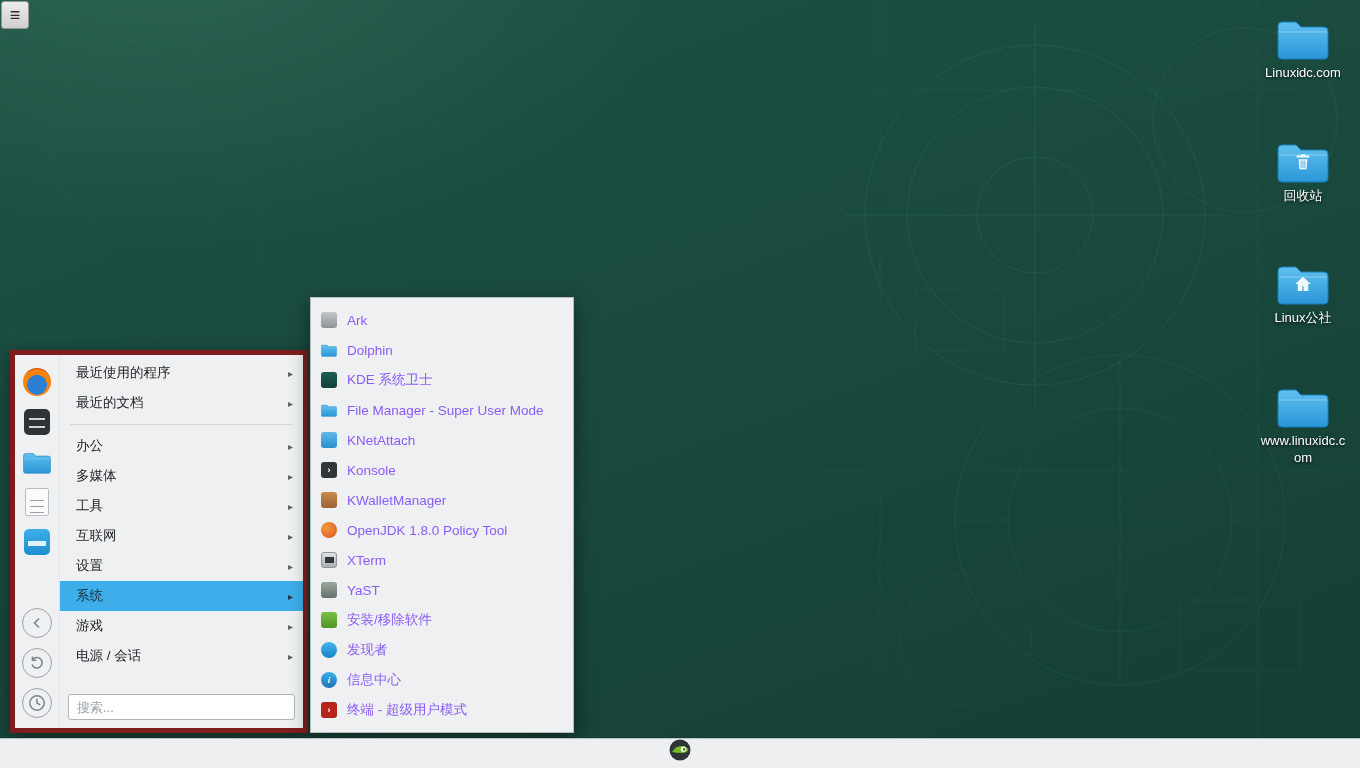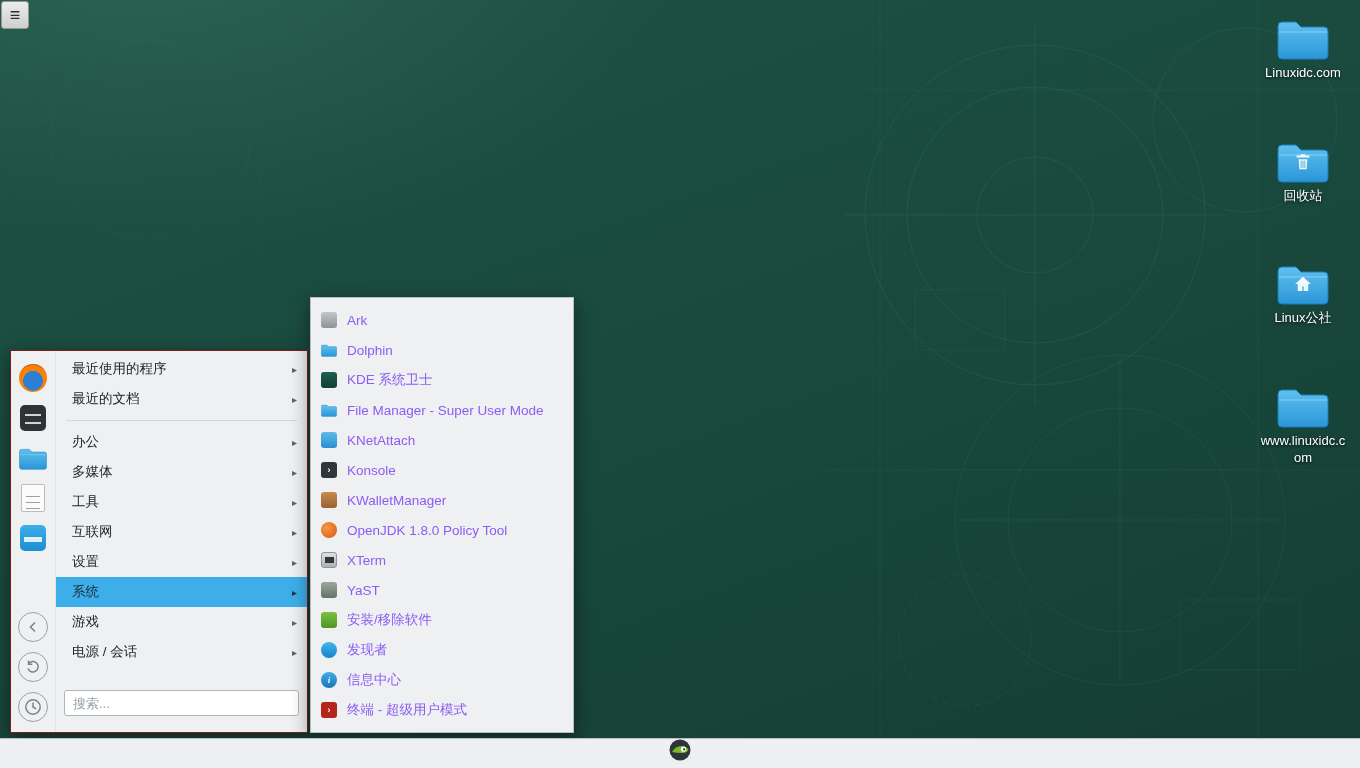--- a/index.html
+++ b/index.html
@@ -28,21 +28,21 @@
   .dicon .dlabel {
     color:#fff; font-size:13px; line-height:17px;
     text-shadow:0 1px 3px rgba(0,0,0,.85); word-break:break-all;
   }
   .dicon .fwrap { position:relative; display:inline-block; width:52px; height:44px; }
   .dicon .emblem { position:absolute; left:15px; top:12px; }
 
   
   .kicker {
     position:absolute; left:10px; top:350px; width:298px; height:383px;
-    background:#eff0f1; border:1px solid #7f1d1d;
+    background:#eff0f1; border:5px solid #7f1d1d;
     box-shadow:0 6px 18px rgba(0,0,0,.45);
     display:flex; z-index:5;
   }
   .kicker-side {
     width:45px; flex:none; display:flex; flex-direction:column; align-items:center;
     padding:12px 0 10px; border-right:1px solid #e2e4e6;
   }
   .fav { width:30px; height:30px; margin-bottom:10px; display:flex; align-items:center; justify-content:center; cursor:pointer; }
   .side-actions { margin-top:auto; display:flex; flex-direction:column; gap:10px; }
   .act {
@@ -61,21 +61,21 @@
   .kicker-main { flex:1; display:flex; flex-direction:column; padding:3px 0 8px; min-width:0; }
   .k-item {
     height:30px; flex:none; display:flex; align-items:center;
     padding:0 10px 0 16px; font-size:13.5px; color:#232629; cursor:pointer; white-space:nowrap;
   }
   .k-item .arrow { margin-left:auto; color:#5c6166; font-size:10px; }
   .k-item .arrow::after { content:"\25B8"; }
   .k-item.selected { background:#3daee9; color:#1c2d36; }
   .k-item.selected .arrow { color:#26353d; }
   .k-div { height:1px; background:#d4d7d9; margin:6px 10px; flex:none; }
-  .k-search { margin:auto 8px 8px; flex:none; }
+  .k-search { margin:auto 8px 0; flex:none; }
   .k-search input {
     width:100%; height:26px; border:1px solid #aeb4b8; border-radius:3px;
     background:#fff; padding:0 8px; font-size:13px; color:#232629; outline:none;
     font-family:inherit;
   }
   .k-search input::placeholder { color:#9aa0a5; }
 
   
   .submenu {
     position:absolute; left:310px; top:297px; width:264px; height:436px;

